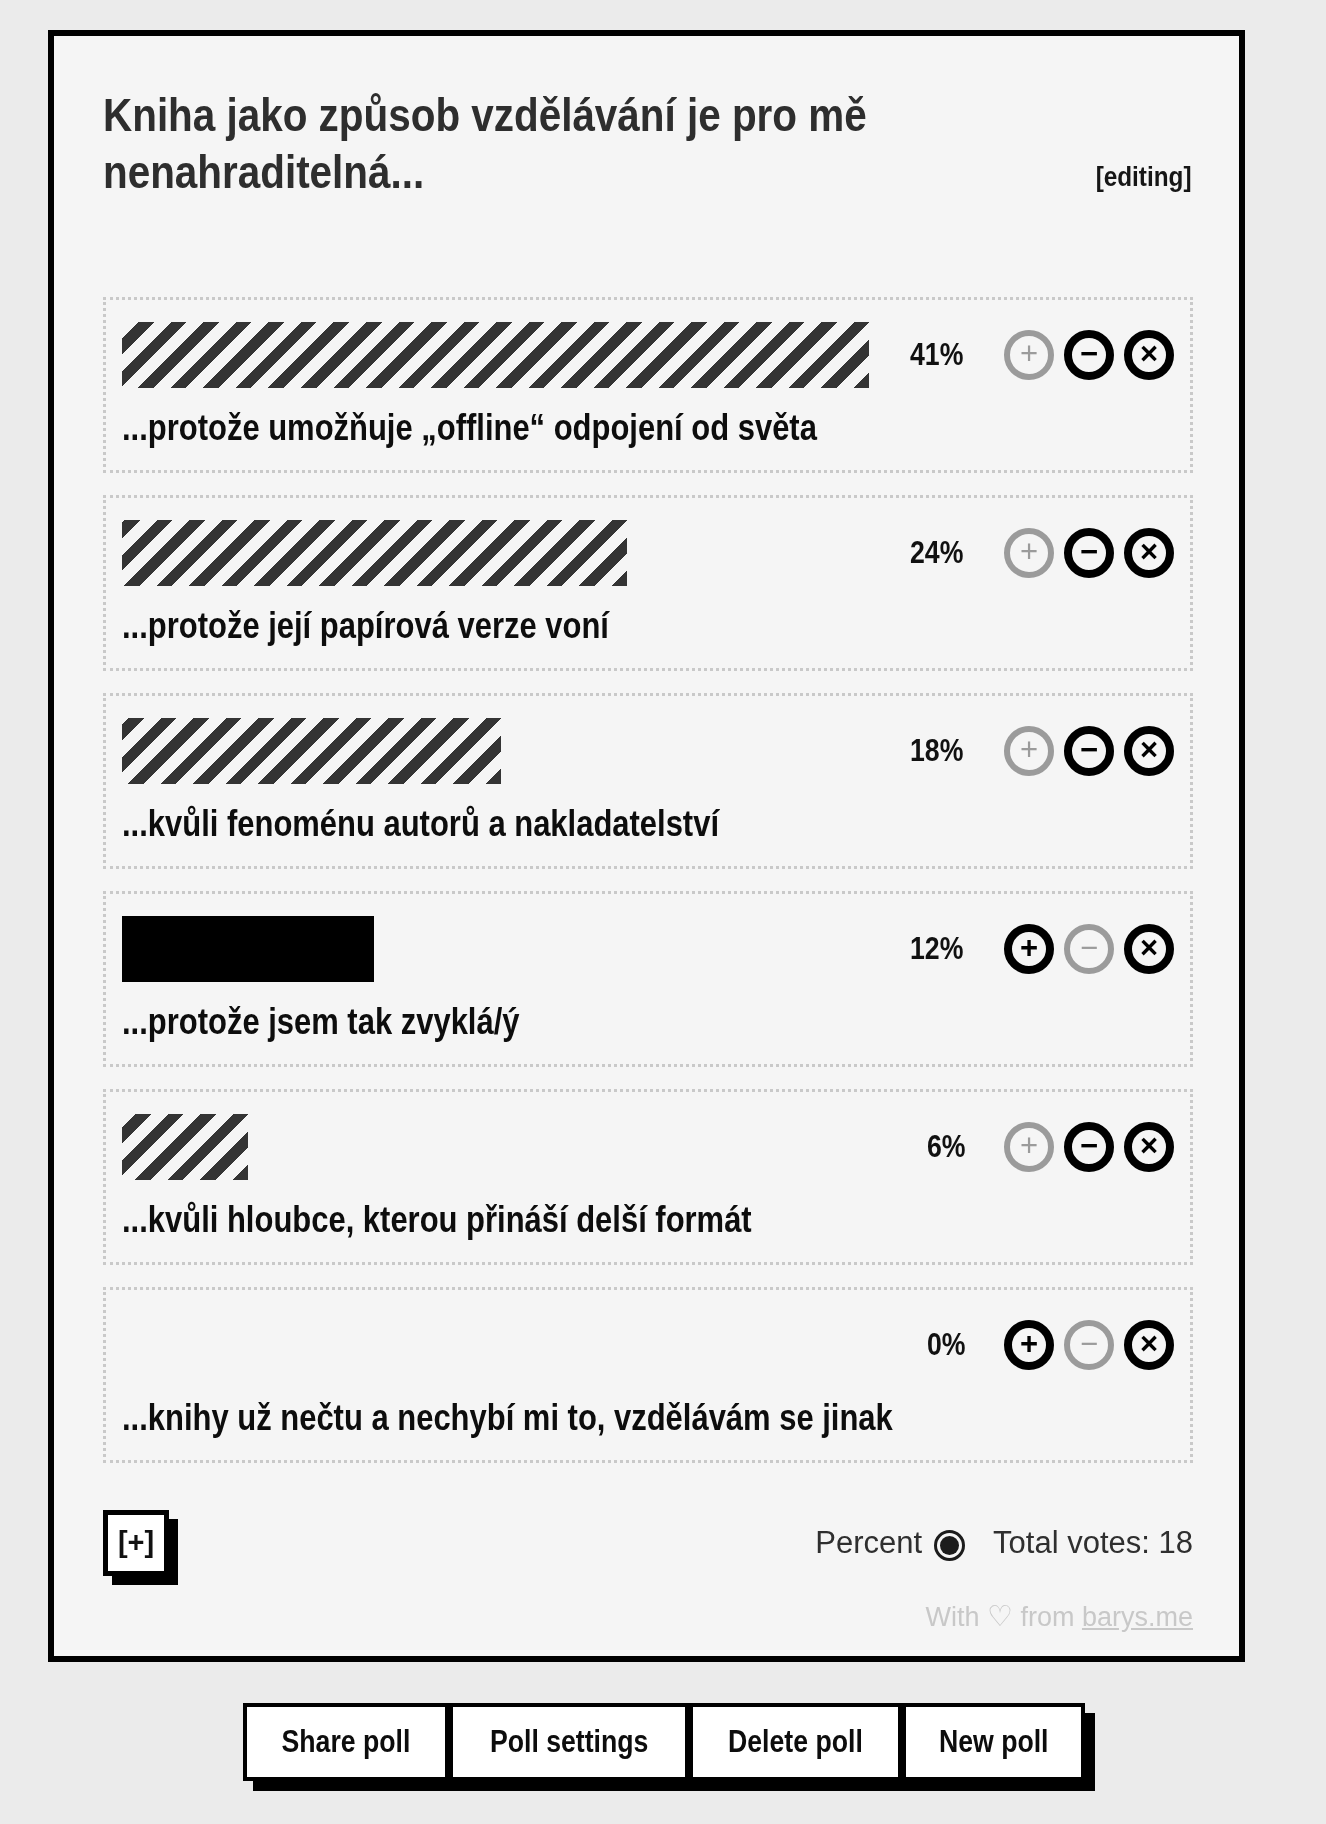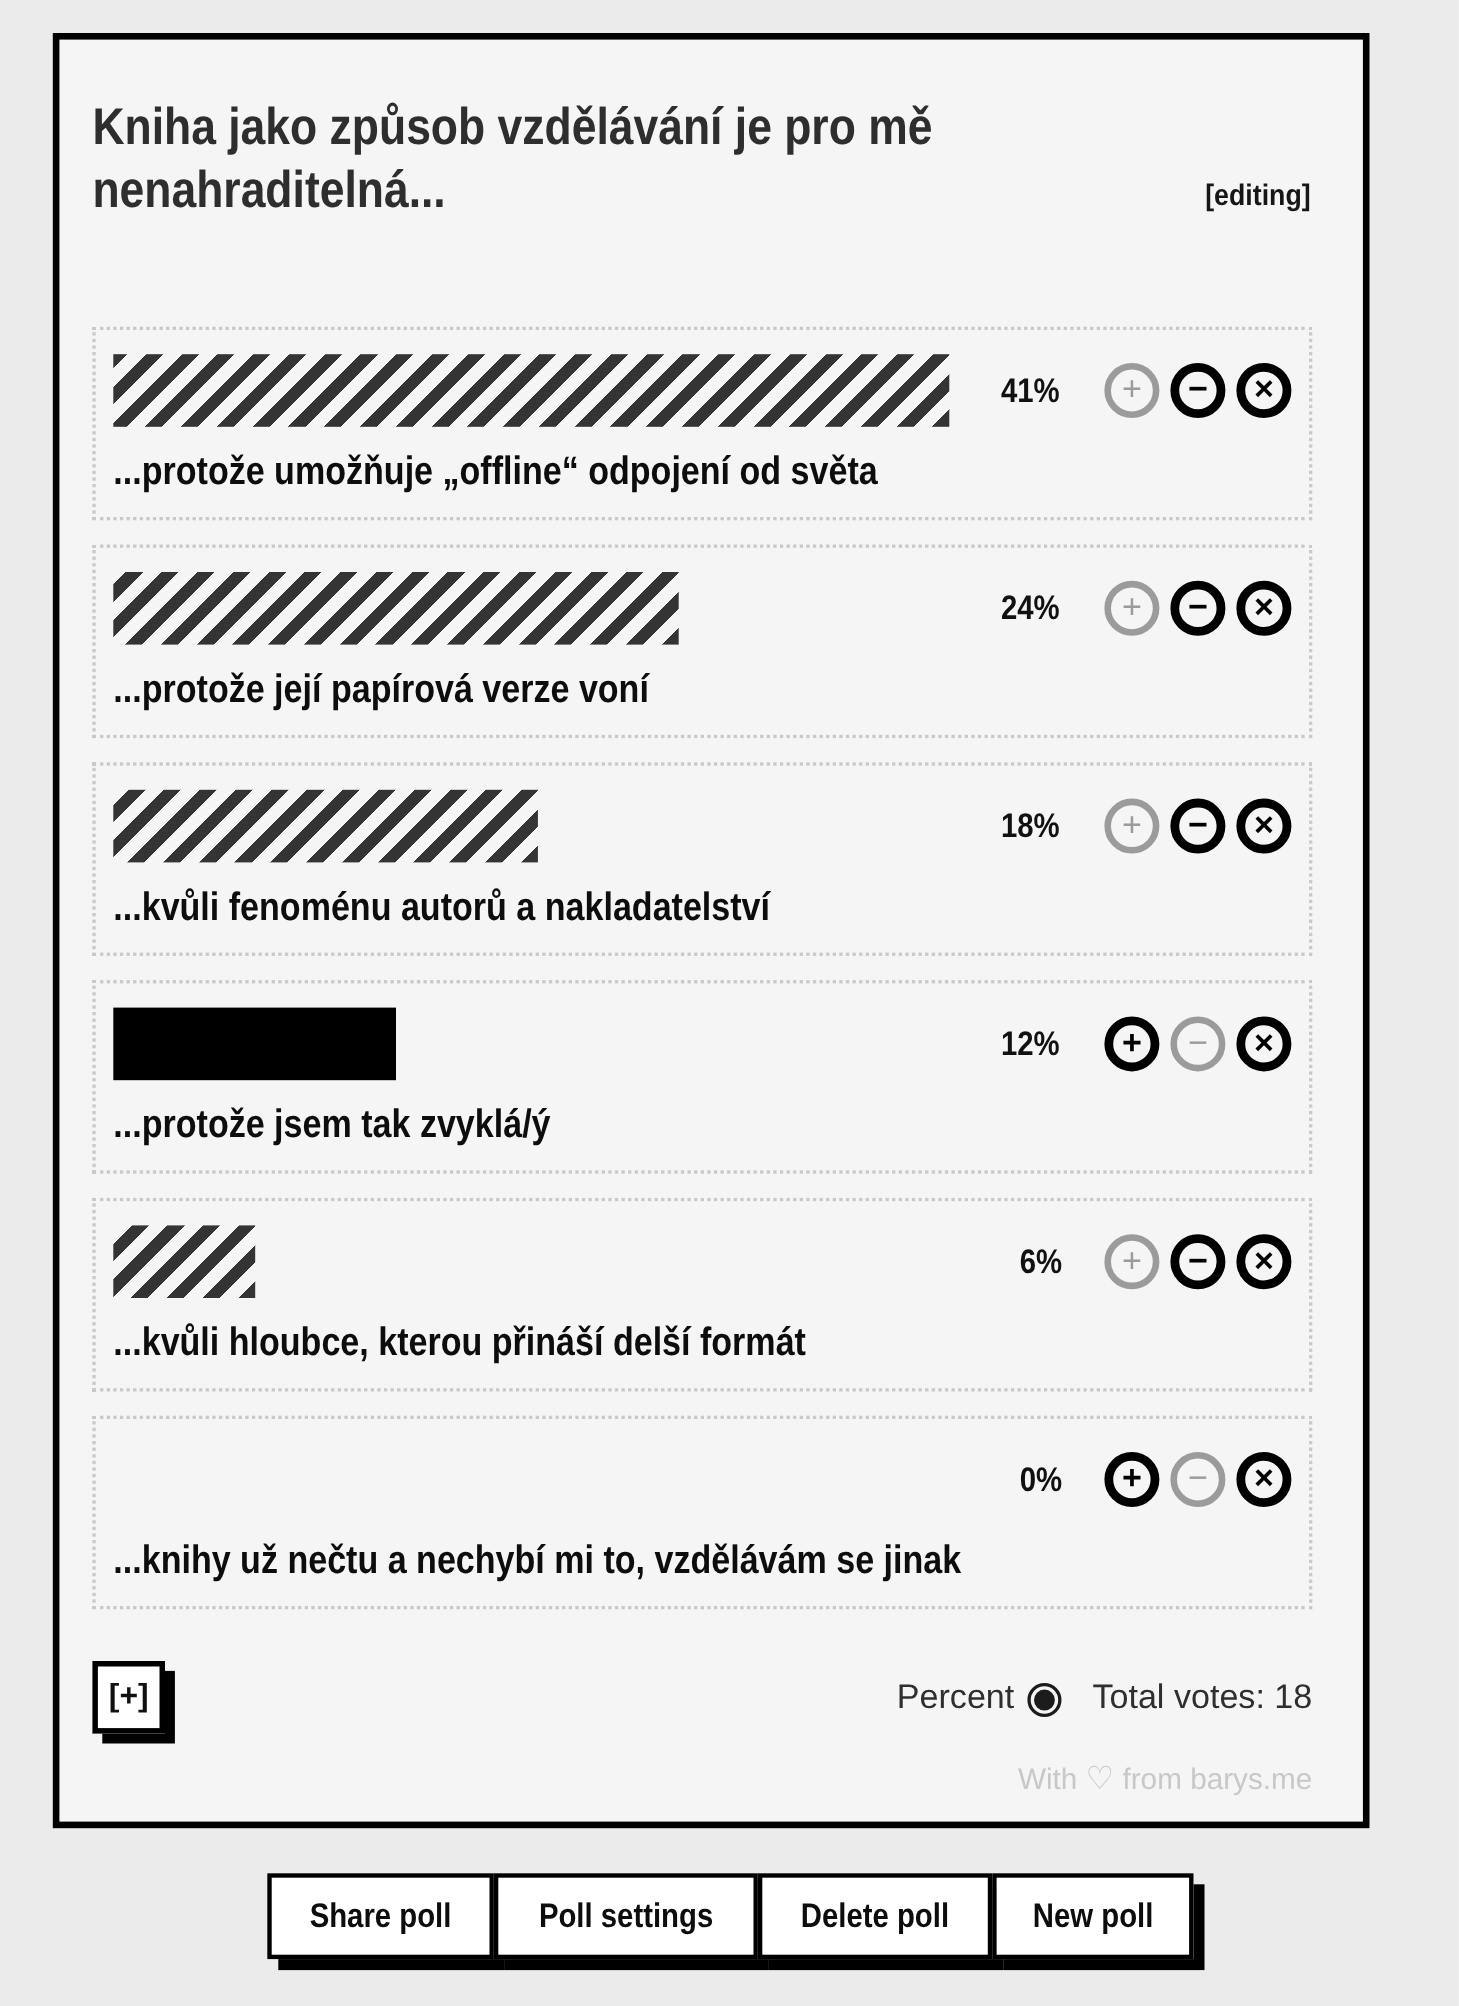--- a/index.html
+++ b/index.html
@@ -23,21 +23,21 @@
   .cond{display:inline-block;transform:scaleX(0.86);transform-origin:left center;}
 
   
   .poll-card{
     position:relative;
     margin:30px 0 0 48px;
     width:1197px;
     height:1632px;
     background:var(--card-bg);
     border:6px solid #000;
-    padding:40px 46px 10px 30px;
+    padding:40px 46px 10px 49px;
   }
   .card-header{position:relative;margin:10px 0 96px 0;}
   .poll-title{
     width:960px;
     font-size:47px;
     font-weight:bold;
     line-height:1.22;
     color:var(--title-ink);
     letter-spacing:0px;
   }
@@ -133,21 +133,21 @@
   }
   .radio-dot{width:19px;height:19px;border-radius:50%;background:#1c1c1c;}
   .total-votes{margin-left:28px;}
 
   .credit{
     margin-top:22px;
     text-align:right;
     font-size:27px;
     color:var(--credit);
   }
-  .credit a{color:var(--credit);cursor:pointer;}
+  .credit a{color:var(--credit);text-decoration:underline;cursor:pointer;}
   .credit .heart{font-size:29px;}
 
   
   .actions{
     display:flex;
     justify-content:center;
     margin:41px 62px 0 64px;
   }
   .action-btn{
     background:#fff;

